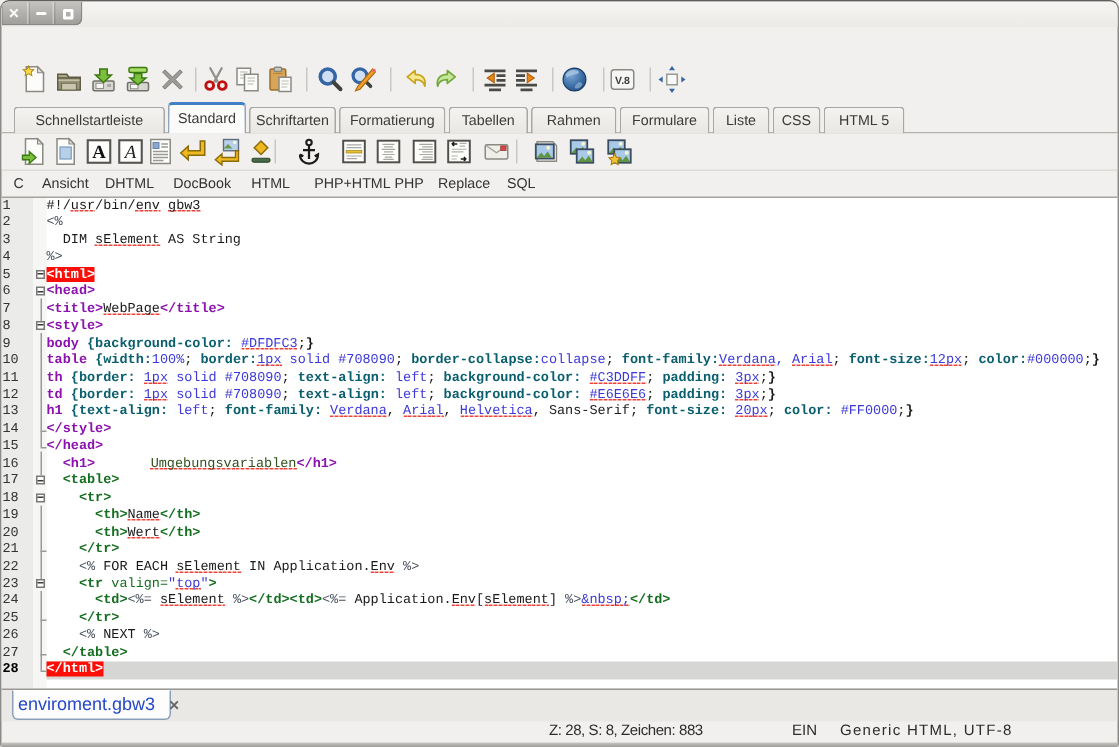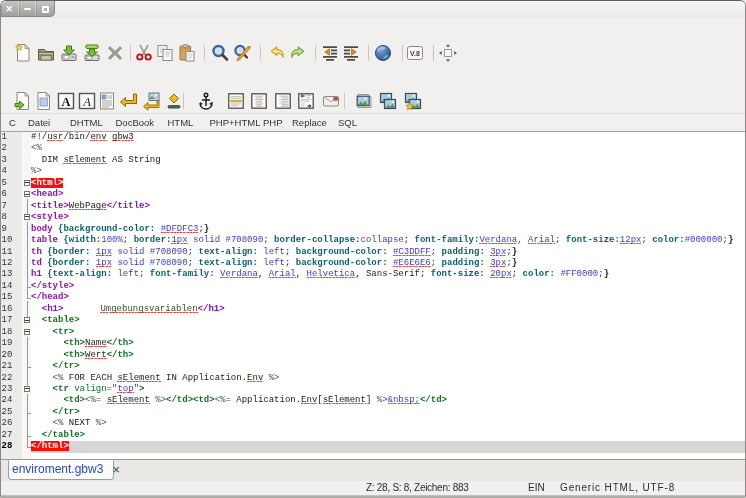--- a/index.html
+++ b/index.html
@@ -169,20 +169,33 @@
         <path d="M10 1 l2 2.8 h-4 Z M10 19 l-2-2.8 h4 Z M1 10 l2.8-2 v4 Z M19 10 l-2.8 2 v-4 Z" fill="#3465a4"></path>
       </svg>
       <div class="tsep" style="left:129px;"></div>
       <div class="tsep" style="left:203px;"></div>
       <div class="tsep" style="left:259px;"></div>
       <div class="tsep" style="left:314px;"></div>
       <div class="tsep" style="left:367px;"></div>
       <div class="tsep" style="left:401px;"></div>
       <div class="tsep" style="left:432px;"></div>
     </div>
+  <div id="tabrow">
+    <div class="bline"></div>
+    <div class="tab" style="left:8px;width:101px;">Schnellstartleiste</div>
+    <div class="tab act" style="left:111px;width:52px;">Standard</div>
+    <div class="tab" style="left:165px;width:58px;">Schriftarten</div>
+    <div class="tab" style="left:225px;width:71px;">Formatierung</div>
+    <div class="tab" style="left:298px;width:53px;">Tabellen</div>
+    <div class="tab" style="left:353px;width:57px;">Rahmen</div>
+    <div class="tab" style="left:412px;width:60px;">Formulare</div>
+    <div class="tab" style="left:474px;width:38px;">Liste</div>
+    <div class="tab" style="left:514px;width:32px;">CSS</div>
+    <div class="tab" style="left:548px;width:54px;">HTML 5</div>
+  </div>
   <div id="toolbar2">
       <svg class="t2i" style="left:12px;" viewBox="0 0 20 20">
         <path d="M4 1.5 h8 l3.5 3.5 V18.5 H4 Z" fill="#fcfcfa" stroke="#8a8a82" stroke-width="1"></path>
         <path d="M12 1.5 l3.5 3.5 h-3.5 z" fill="#e0e0d8" stroke="#8a8a82" stroke-width="0.8"></path>
         <path d="M2 12.5 h4.5 v-2.5 l4.5 4 -4.5 4 v-2.5 H2 Z" fill="#7cbf3f" stroke="#3a7a10" stroke-width="0.9"></path>
       </svg>
       <svg class="t2i" style="left:33px;" viewBox="0 0 20 20">
         <path d="M4 1.5 h8 l3.5 3.5 V18.5 H4 Z" fill="#fcfcfa" stroke="#8a8a82" stroke-width="1"></path>
         <path d="M12 1.5 l3.5 3.5 h-3.5 z" fill="#e0e0d8" stroke="#8a8a82" stroke-width="0.8"></path>
         <rect x="6" y="7" width="7.5" height="8" fill="#b8cfe8" stroke="#7a9cc0" stroke-width="0.8"></rect>
@@ -265,21 +278,21 @@
         <rect x="6.5" y="8.5" width="11" height="9" fill="#a9c9e8" stroke="#3c4c60" stroke-width="1.2"></rect>
         <path d="M7.0 17.0 l3.2-3.6 2.8 3.6 Z M11.2 17.0 l3.2-4.2 2.8 4.2 Z" fill="#5f9444"></path>
         <circle cx="14.8" cy="10.8" r="1.3" fill="#f4f4cf"></circle>
         <path d="M6.8 11.5 l1.2 2.4 2.6 .35 -1.9 1.8 .45 2.6 -2.35-1.2 -2.35 1.2 .45-2.6 -1.9-1.8 2.6-.35 Z" fill="#f2c237" stroke="#a87d14" stroke-width="0.7"></path>
       </svg>
       <div class="tsep" style="left:182px;top:4px;"></div>
       <div class="tsep" style="left:343px;top:4px;"></div>
     </div>
   <div id="langrow">
     <span style="left:8px;">C</span>
-    <span style="left:27px;">Datei</span>
+    <span style="left:27px;">Ansicht</span>
     <span style="left:69px;">DHTML</span>
     <span style="left:114.5px;">DocBook</span>
     <span style="left:166.5px;">HTML</span>
     <span style="left:208.5px;">PHP+HTML</span>
     <span style="left:262px;">PHP</span>
     <span style="left:291px;">Replace</span>
     <span style="left:337px;">SQL</span>
   </div>
   <div id="editor">
     <div id="gutter"></div>

